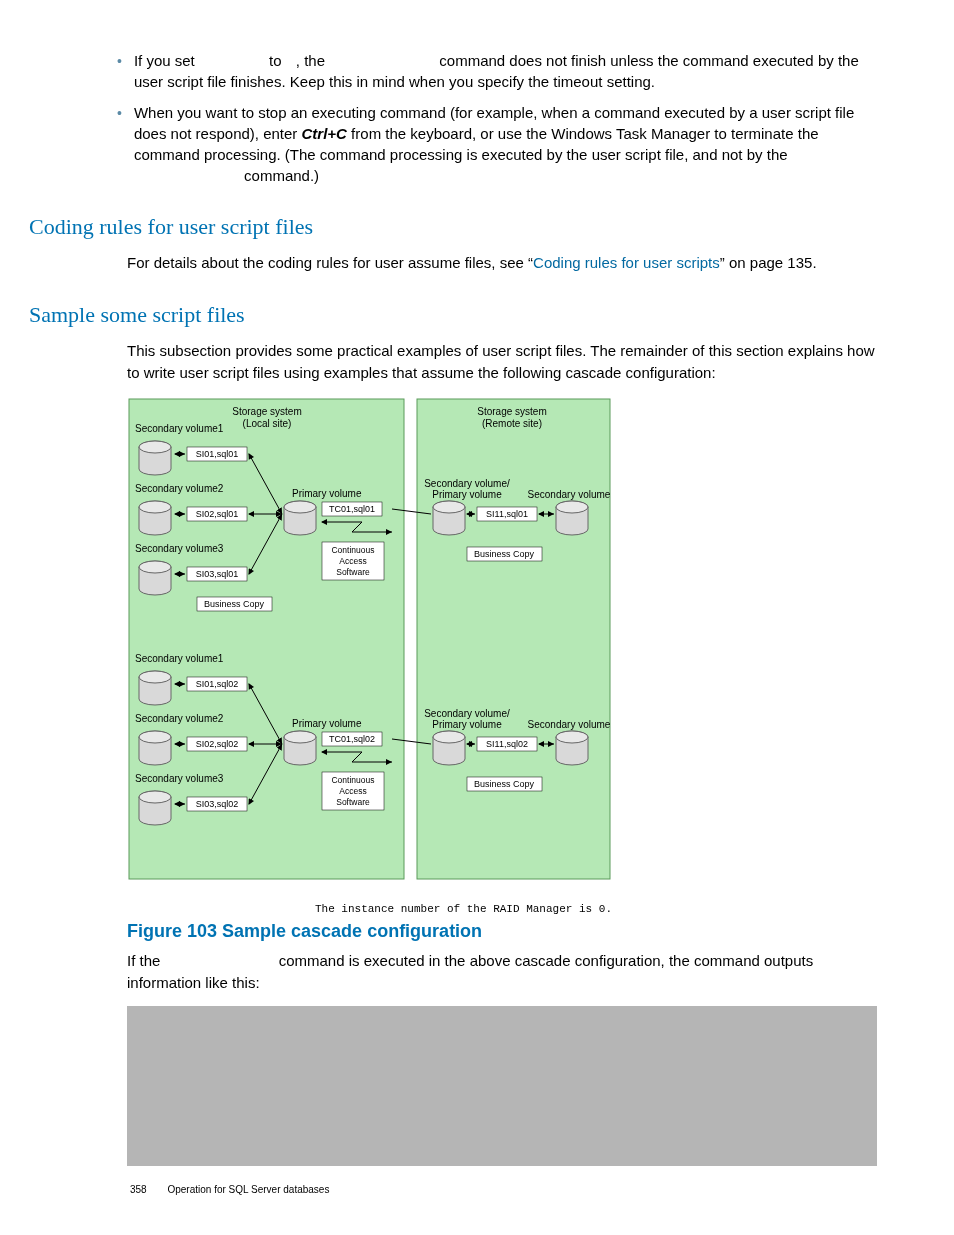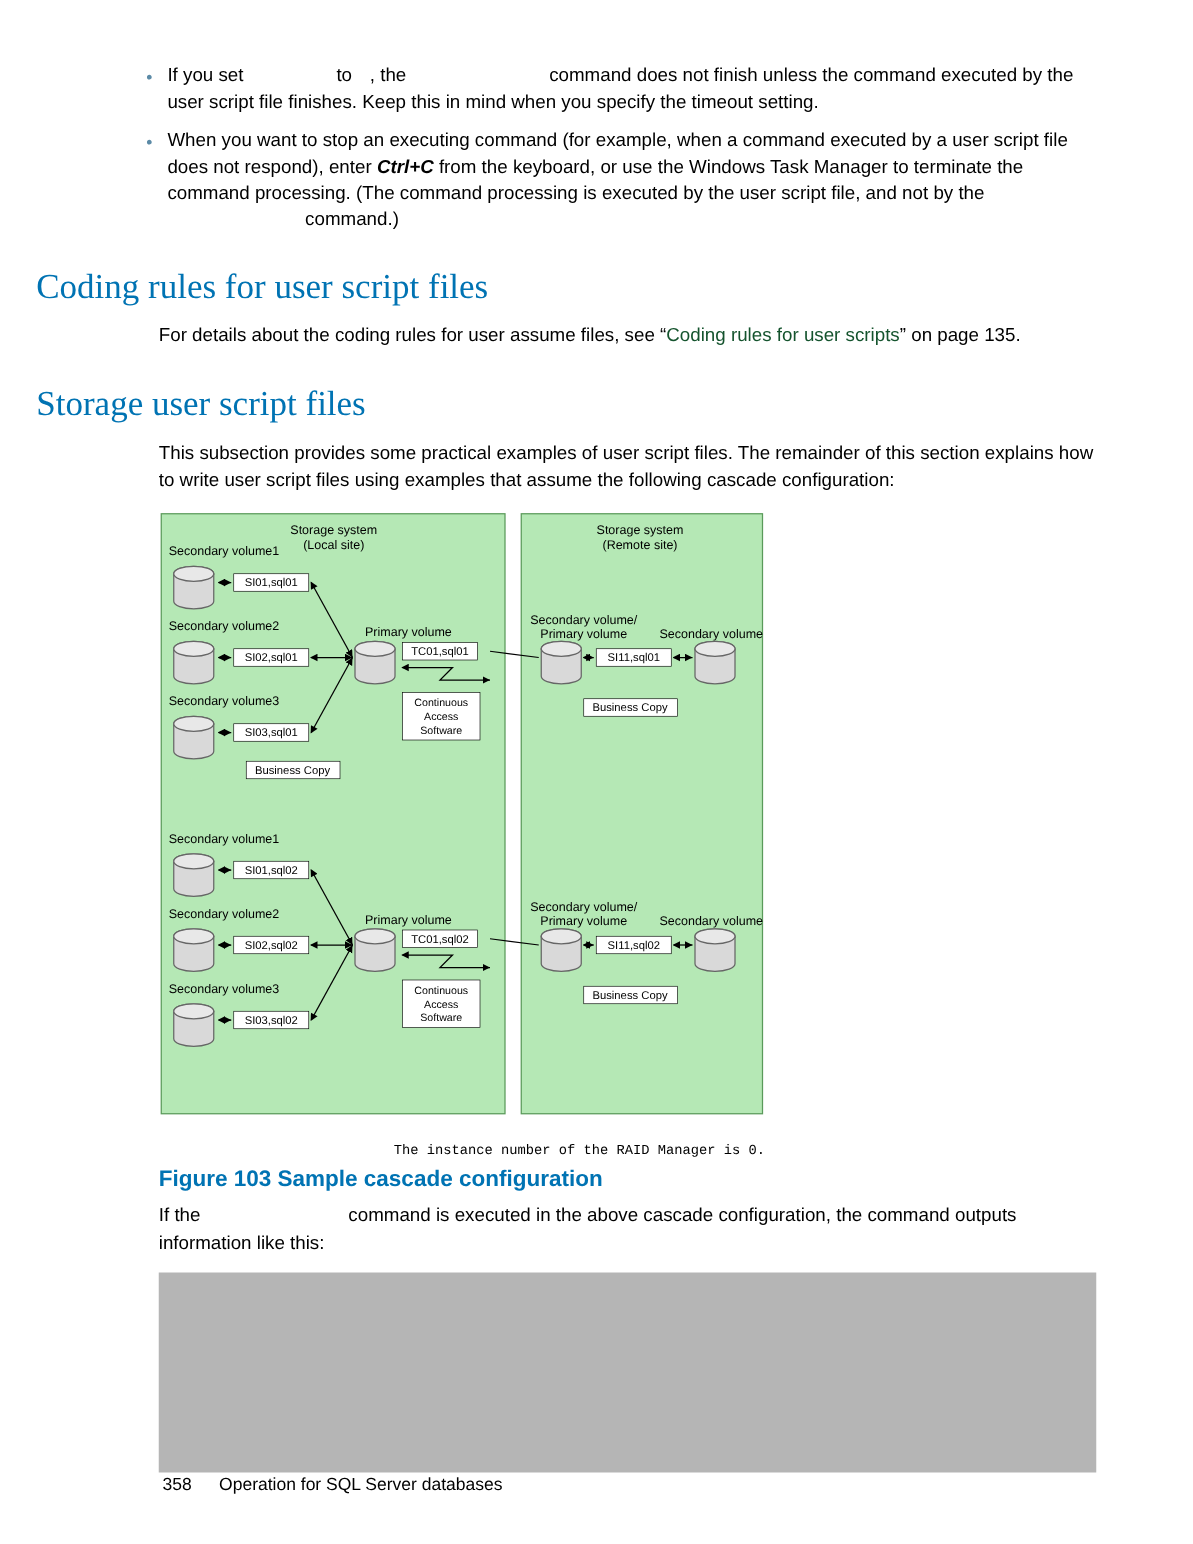--- a/index.html
+++ b/index.html
@@ -13,35 +13,35 @@
     padding: 50px 57px 40px 57px;
   }
   .bullet-list { margin-left: 60px; margin-right: 10px; }
   .bullet-item { display: flex; margin-bottom: 10px; font-size: 15px; line-height: 1.4; }
   .bullet-dot { color: #5b8aa6; font-size: 14px; margin-right: 12px; margin-top: 2px; }
   .bullet-text { flex: 1; }
   .bullet-text b { font-weight: bold; font-style: italic; }
   .gap { display: inline-block; }
   .h2 {
     color: #0073b3;
-    font-size: 28px;
+    font-size: 22px;
     font-weight: normal;
     margin-top: 28px;
     margin-bottom: 12px;
     font-family: Georgia, 'Times New Roman', serif;
     margin-left: -28px;
   }
   .body-para {
     font-size: 15px;
     line-height: 1.45;
     margin-left: 70px;
     margin-right: 10px;
     margin-bottom: 12px;
   }
-  .link-text { color: #14532d; }
+  .link-text { color: #0369a1; }
   .figure-wrap {
     margin-left: 70px;
     margin-top: 14px;
     margin-bottom: 6px;
   }
   .diagram-svg {
     display: block;
   }
   .fig-caption {
     color: #0073b3;
@@ -63,21 +63,21 @@
     background: #b5b5b5;
     margin-left: 70px;
     margin-right: 20px;
     height: 160px;
     margin-top: 8px;
   }
   .footer {
     position: absolute;
     bottom: 40px;
     left: 130px;
-    font-size: 14px;
+    font-size: 10px;
   }
   .footer .pagenum { margin-right: 18px; }
 </style>
 </head>
 <body>
 
 <div class="bullet-list">
   <div class="bullet-item">
     <span class="bullet-dot">•</span>
     <span class="bullet-text">
@@ -90,21 +90,21 @@
       <span>When you want to stop an executing command (for example, when a command executed by a user script file does not respond), enter </span><b>Ctrl+C</b><span> from the keyboard, or use the Windows Task Manager to terminate the command processing. (The command processing is executed by the user script file, and not by the </span><span class="gap" style="width:106px"></span><span> command.)</span>
     </span>
   </div>
 </div>
 
 <div class="h2">Coding rules for user script files</div>
 <div class="body-para">
   <span>For details about the coding rules for user assume files, see “</span><span class="link-text">Coding rules for user scripts</span><span>” on page 135.</span>
 </div>
 
-<div class="h2">Storage user script files</div>
+<div class="h2">Sample some script files</div>
 <div class="body-para">This subsection provides some practical examples of user script files. The remainder of this section explains how to write user script files using examples that assume the following cascade configuration:</div>
 
 <div class="figure-wrap">
 <svg class="diagram-svg" width="485" height="500" viewBox="0 0 485 500">
   <defs>
     <g id="cyl">
       <ellipse cx="0" cy="0" rx="16" ry="6" fill="#d9d9d9" stroke="#666" stroke-width="1"></ellipse>
       <path d="M -16 0 L -16 22 A 16 6 0 0 0 16 22 L 16 0" fill="#d9d9d9" stroke="#666" stroke-width="1"></path>
       <ellipse cx="0" cy="0" rx="16" ry="6" fill="#e8e8e8" stroke="#666" stroke-width="1"></ellipse>
     </g>

